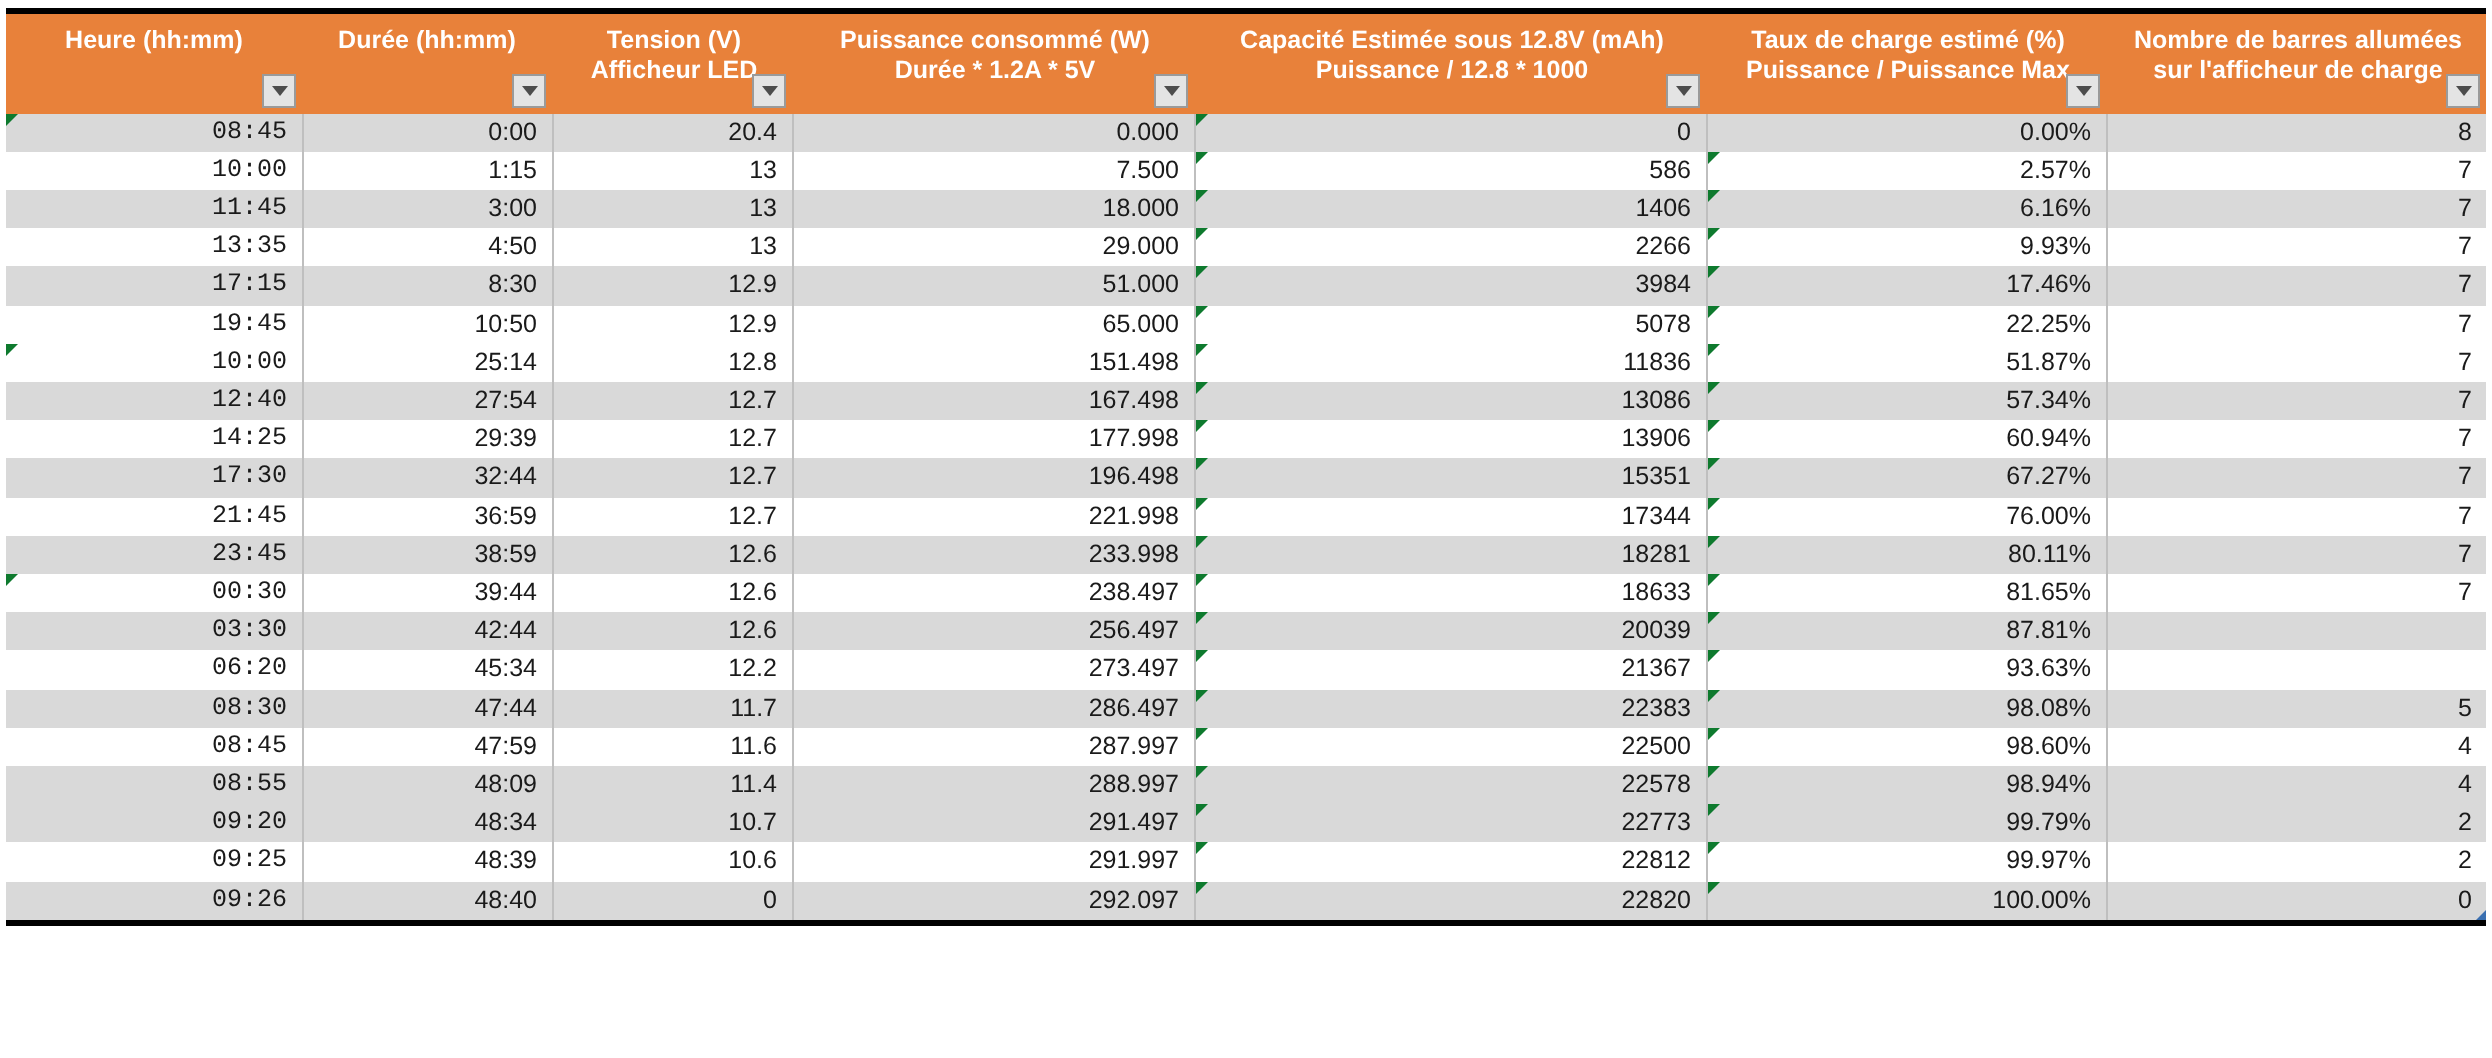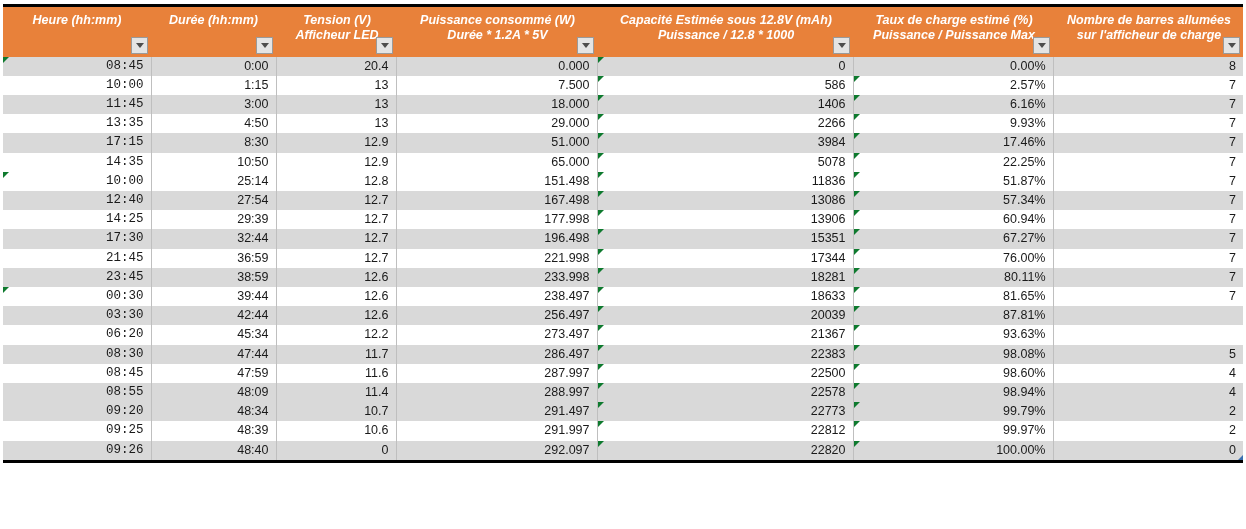--- a/index.html
+++ b/index.html
@@ -27,21 +27,20 @@
     width: 1240px;
     margin-left: 3px;
     margin-top: 4px;
     border-top: 3px solid #000000;
     border-bottom: 3px solid #000000;
   }
   
   thead tr.header-row {
     height: 51px;
     background: #eab308;
-    font-style: italic;
   }
   th.hcell {
     background: #E8813A;
     color: #ffffff;
     font-weight: bold;
     font-size: 12.5px;
     line-height: 15px;
     vertical-align: top;
     padding: 6px 6px 0 8px;
     text-align: center;
@@ -208,21 +207,21 @@
         <tr class="odd">
           <td class="cell first">17:15</td>
           <td class="cell">8:30</td>
           <td class="cell">12.9</td>
           <td class="cell">51.000</td>
           <td class="cell"><span class="errmark"></span>3984</td>
           <td class="cell"><span class="errmark"></span>17.46%</td>
           <td class="cell last">7</td>
         </tr>
         <tr class="even">
-          <td class="cell first">14:35</td>
+          <td class="cell first">19:45</td>
           <td class="cell">10:50</td>
           <td class="cell">12.9</td>
           <td class="cell">65.000</td>
           <td class="cell"><span class="errmark"></span>5078</td>
           <td class="cell"><span class="errmark"></span>22.25%</td>
           <td class="cell last">7</td>
         </tr>
         <tr class="even">
           <td class="cell first"><span class="errmark"></span>10:00</td>
           <td class="cell">25:14</td>

